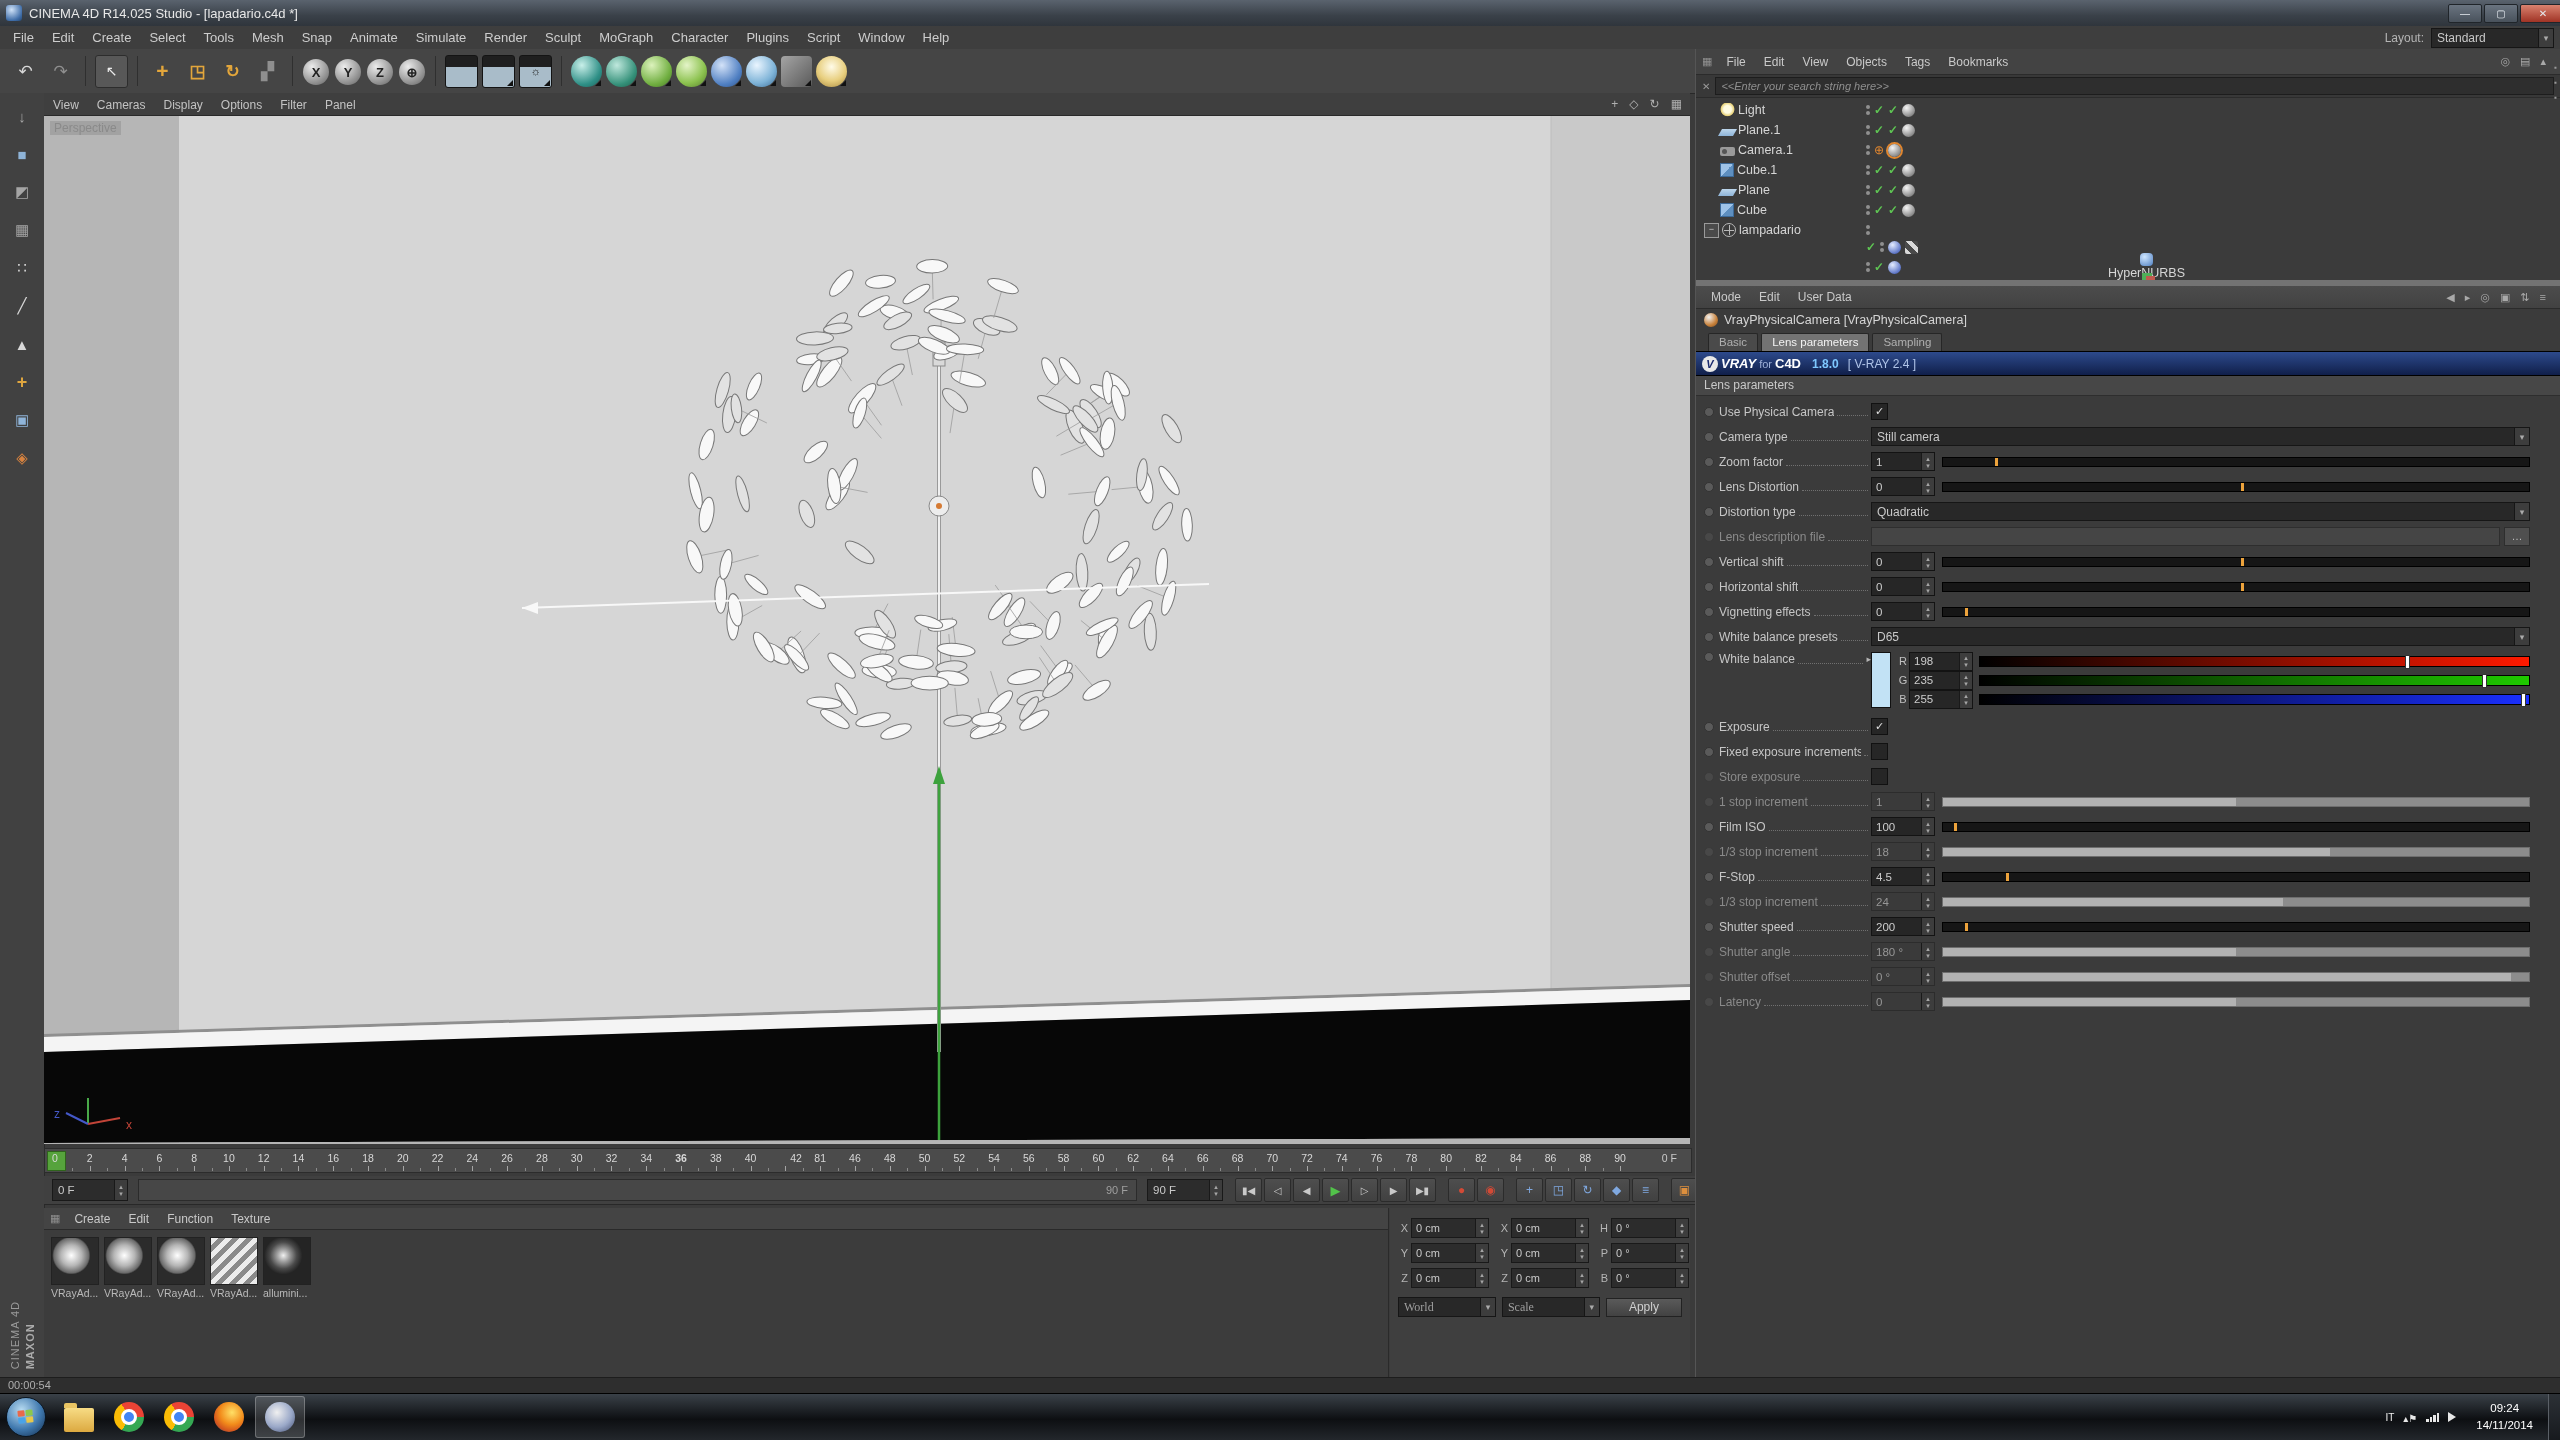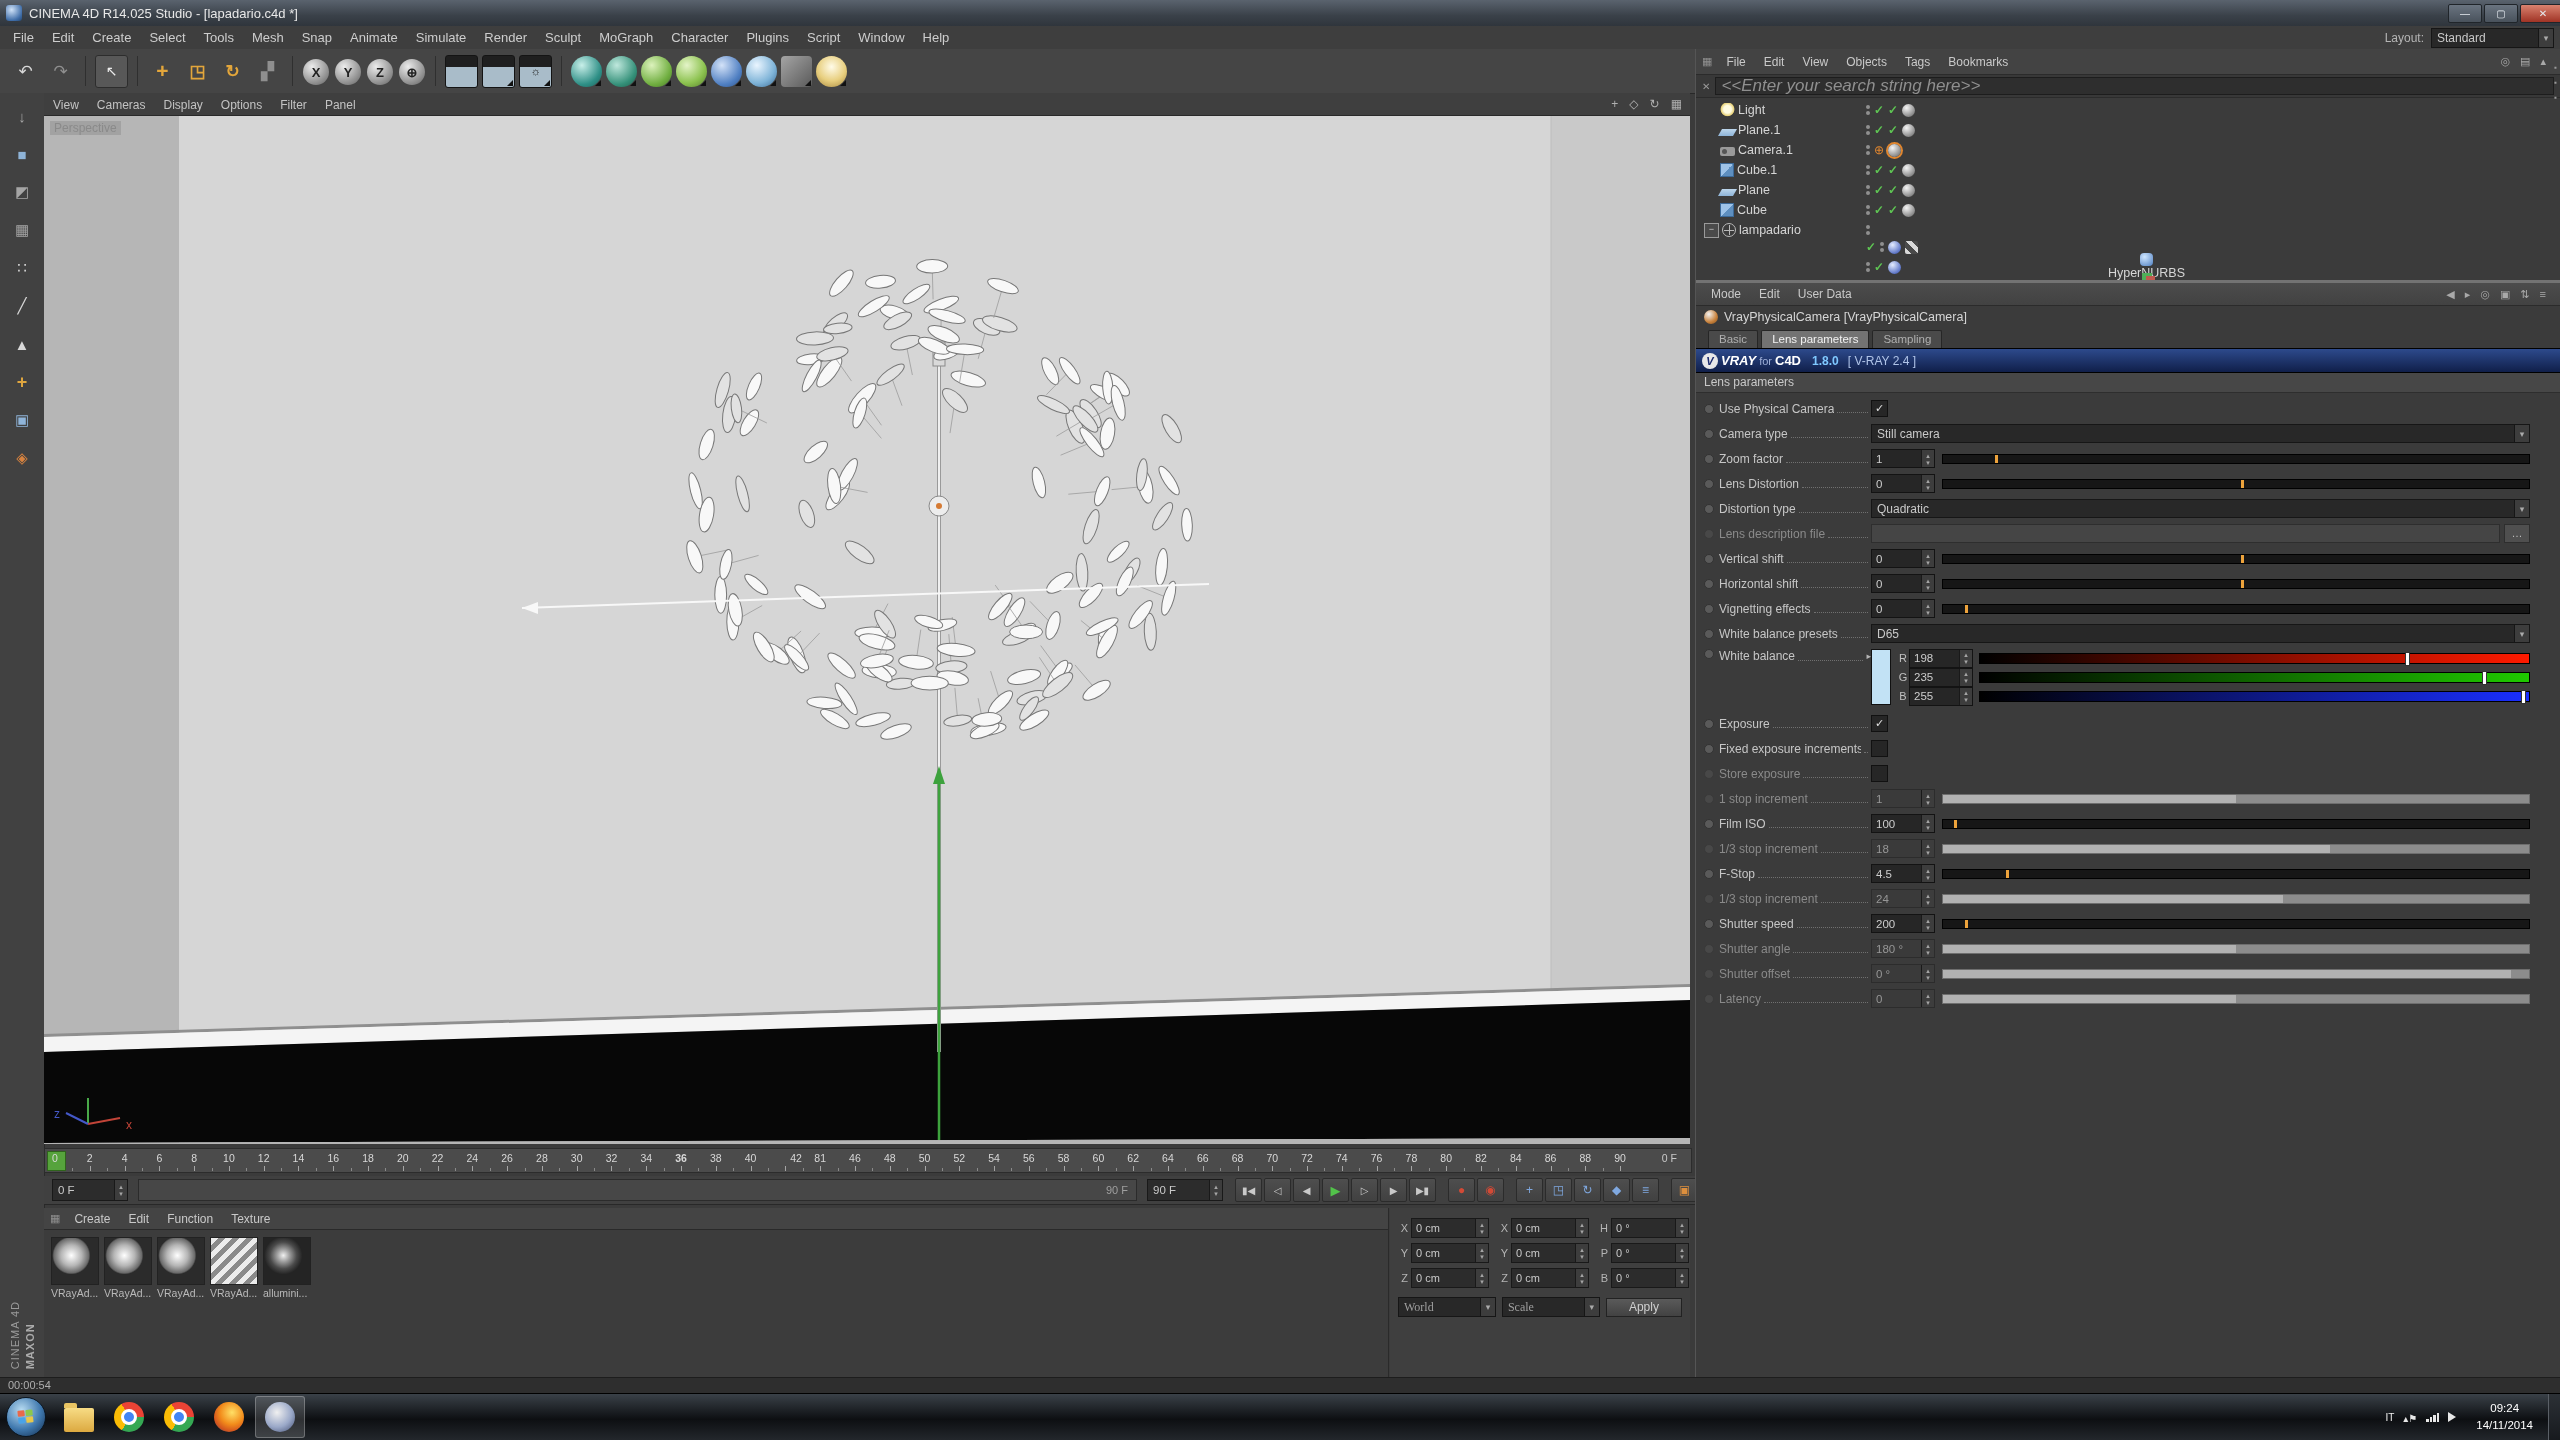--- a/index.html
+++ b/index.html
@@ -130,23 +130,23 @@
   #right-panel{position:absolute;left:1695px;top:49px;width:865px;height:1344px;background:#3b3b3b;
     border-left:1px solid #555;display:flex;flex-direction:column;box-sizing:border-box;}
   #om-menubar{height:25px;background:#434343;border-bottom:1px solid #2b2b2b;display:flex;align-items:center;padding:0 6px;flex:none;}
   #om-menus,#am-menus{display:flex;}
   #om-micons,#am-micons{margin-left:auto;display:flex;gap:10px;margin-right:8px;}
   .mi-icon{font-size:11px;color:#a9a9a9;}
   #om-search{height:22px;background:#383838;border-bottom:1px solid #2b2b2b;display:flex;align-items:center;
     padding:0 6px;gap:5px;flex:none;}
   .x-icon{font-size:10px;color:#9a9a9a;}
   #om-search input{flex:1;height:16px;background:#2e2e2e;border:1px solid #1d1d1d;color:#c9c9c9;
-    font-size:17px;font-style:italic;padding:0 5px;font-family:inherit;}
+    font-size:11px;font-style:italic;padding:0 5px;font-family:inherit;}
   #om-search input::placeholder{color:#8f8f8f;}
-  #om-list{height:180px;border-bottom:3px solid #737373;padding-top:2px;overflow:hidden;flex:none;}
+  #om-list{height:180px;border-bottom:6px solid #737373;padding-top:2px;overflow:hidden;flex:none;}
   .orow{display:flex;align-items:center;height:20px;position:relative;padding-left:8px;}
   .olead{width:13px;height:13px;flex:none;font-size:9px;line-height:11px;text-align:center;color:#cfcfcf;}
   .olead.exp{border:1px solid #9a9a9a;background:#4a4a4a;}
   .orow.child{padding-left:34px;flex-direction:column;}
   .oname{font-size:12.5px;color:#d6d6d6;margin-left:3px;white-space:nowrap;}
   .otags{position:absolute;left:170px;display:flex;align-items:center;gap:4px;}
   .tagdots{display:flex;flex-direction:column;gap:2px;}
   .vdot{width:4px;height:4px;border-radius:50%;background:#8f8f8f;}
   .tag-check{color:#5ec553;font-size:12px;font-weight:bold;}
   .tag{width:13px;height:13px;border-radius:50%;flex:none;}

